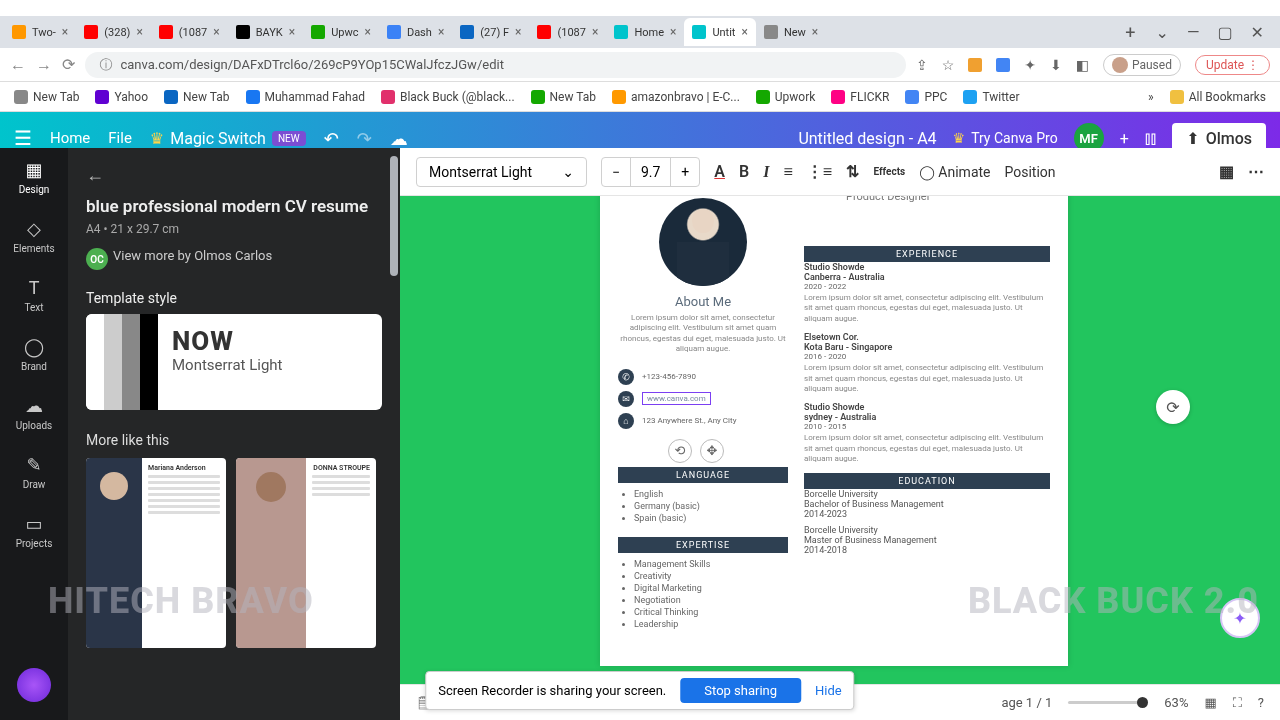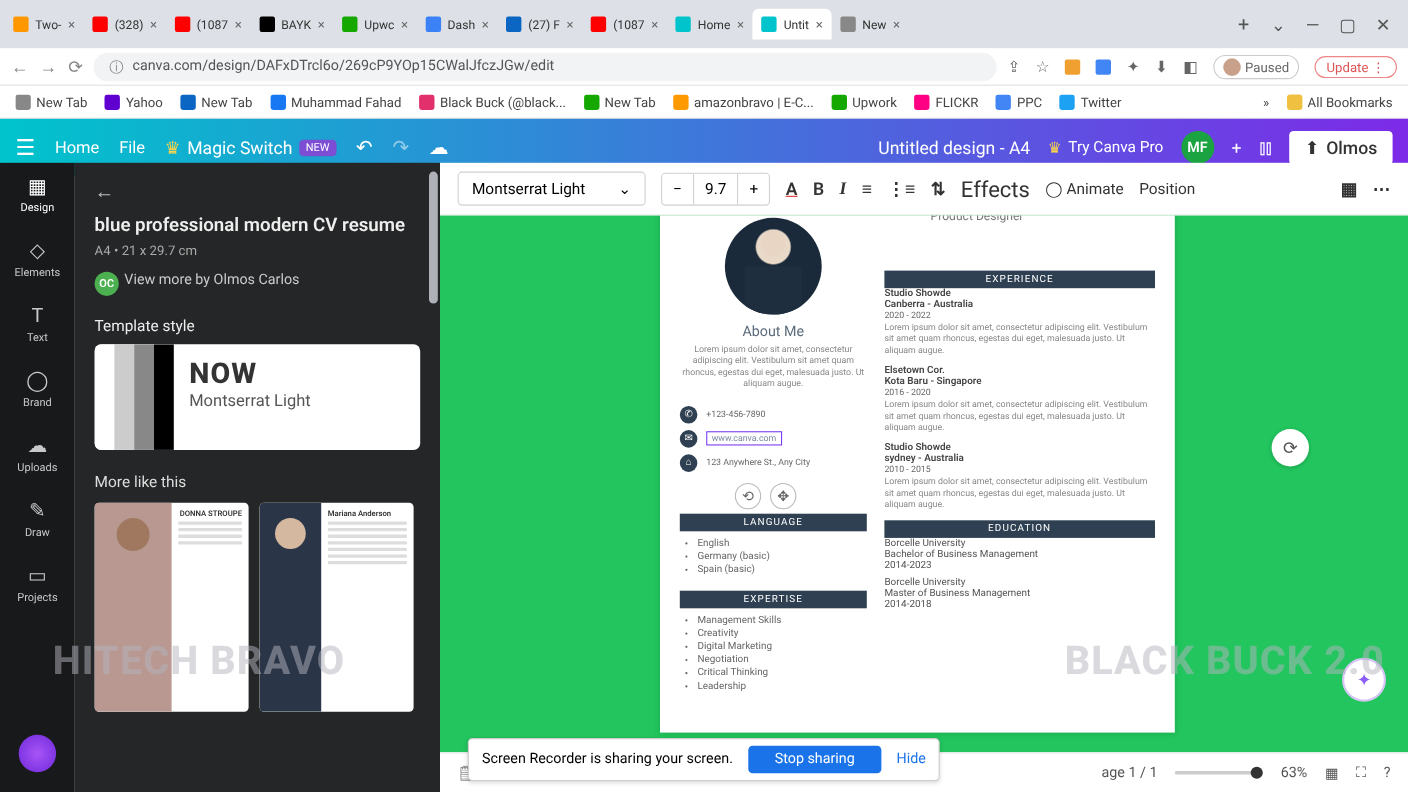--- a/index.html
+++ b/index.html
@@ -1,19 +1,19 @@
 <!DOCTYPE html>
 <html><head>
 <meta charset="utf-8">
 <style>
 * { margin: 0; padding: 0; box-sizing: border-box; font-family: -apple-system, BlinkMacSystemFont, "Segoe UI", Roboto, sans-serif; }
 body { width: 1280px; height: 720px; overflow: hidden; background: #fff; position: relative; }
 
 
-.browser-tabs { height: 44px; background: #dde1e7; display: flex; align-items: center; padding: 0 4px; gap: 0; }
+.browser-tabs { height: 32px; background: #dde1e7; display: flex; align-items: center; padding: 0 4px; gap: 0; margin-top: 16px; }
 .tab { display: flex; align-items: center; gap: 6px; padding: 4px 8px; height: 28px; font-size: 11px; color: #333; border-radius: 6px 6px 0 0; min-width: 0; max-width: 95px; overflow: hidden; white-space: nowrap; }
 .tab.active { background: #fff; }
 .tab .favicon { width: 14px; height: 14px; border-radius: 2px; flex-shrink: 0; }
 .tab .close { margin-left: auto; color: #666; font-size: 12px; }
 .tab-new { padding: 0 8px; color: #555; font-size: 18px; }
 .window-controls { margin-left: auto; display: flex; gap: 18px; padding: 0 12px; color: #555; }
 
 .addr-bar { height: 34px; background: #fff; display: flex; align-items: center; gap: 10px; padding: 0 10px; border-bottom: 1px solid #ddd; }
 .addr-bar .nav-btn { color: #888; font-size: 16px; }
 .addr-field { flex: 1; background: #f1f3f4; border-radius: 16px; padding: 4px 14px; font-size: 13px; color: #555; display: flex; align-items: center; gap: 8px; }
@@ -345,43 +345,43 @@
         <div class="sw" style="background:#000"></div>
     </div>
     <div class="style-text">
         <div class="big">NOW</div>
         <div class="sm">Montserrat Light</div>
       </div>
   </div>
   <div class="more">More like this</div>
   <div class="thumbs">
     <div class="thumb">
+      <div class="tside" style="background:#2a3548"></div>
+      <div class="tbody">
+          <div style="font-size:7px;font-weight:600;color:#333">Mariana Anderson</div>
+          <div class="tline"></div>
+          <div class="tline"></div>
+          <div class="tline"></div>
+          <div class="tline"></div>
+          <div class="tline"></div>
+          <div class="tline"></div>
+          <div class="tline"></div>
+        </div>
+      <div style="position:absolute;left:14px;top:14px;width:28px;height:28px;border-radius:50%;background:#d4b8a0"></div>
+    </div>
+    <div class="thumb">
       <div class="tside" style="background:#b89890;width:70px"></div>
       <div class="tbody" style="left:70px">
           <div style="font-size:7px;font-weight:600;color:#333;text-align:right">DONNA STROUPE</div>
           <div class="tline"></div>
           <div class="tline"></div>
           <div class="tline"></div>
           <div class="tline"></div>
         </div>
       <div style="position:absolute;left:20px;top:14px;width:30px;height:30px;border-radius:50%;background:#a07860"></div>
-    </div>
-    <div class="thumb">
-      <div class="tside" style="background:#2a3548"></div>
-      <div class="tbody">
-          <div style="font-size:7px;font-weight:600;color:#333">Mariana Anderson</div>
-          <div class="tline"></div>
-          <div class="tline"></div>
-          <div class="tline"></div>
-          <div class="tline"></div>
-          <div class="tline"></div>
-          <div class="tline"></div>
-          <div class="tline"></div>
-        </div>
-      <div style="position:absolute;left:14px;top:14px;width:28px;height:28px;border-radius:50%;background:#d4b8a0"></div>
     </div>
   </div>
   <div class="scrollbar-v"></div>
 </div>
 
 <div class="toolbar">
   <div class="font-sel">
       <span>Montserrat Light</span>
       <span>⌄</span>
     </div>
@@ -389,21 +389,21 @@
     <span>−</span>
     <span class="num">9.7</span>
     <span>+</span>
   </div>
   <span class="tb-btn" style="text-decoration:underline;text-decoration-color:#d33">A</span>
   <span class="tb-btn">B</span>
   <span class="tb-btn" style="font-style:italic;font-family:serif">I</span>
   <span class="tb-btn">≡</span>
   <span class="tb-btn">⋮≡</span>
   <span class="tb-btn">⇅</span>
-  <span class="tb-btn" style="font-weight:400;font-size:20px">Effects</span>
+  <span class="tb-btn" style="font-weight:700;font-size:10px">Effects</span>
   <span class="tb-btn" style="font-weight:400;font-size:14px"><span>◯</span> <span>Animate</span></span>
   <span class="tb-btn" style="font-weight:400;font-size:14px">Position</span>
   <span class="tb-btn" style="margin-left:auto">▦</span>
   <span class="tb-btn">⋯</span>
 </div>
 
 <div class="handle"></div>
 
 <div class="canvas-area">
   <div class="page">

